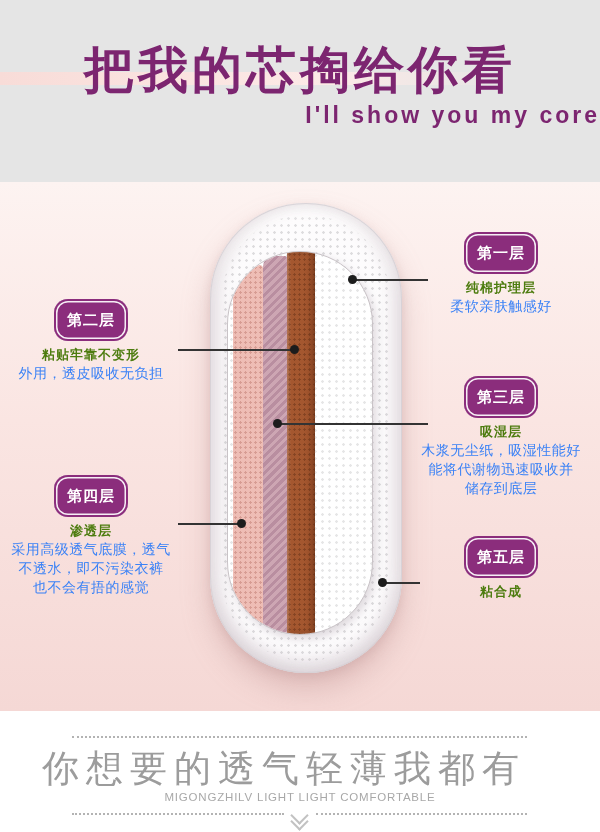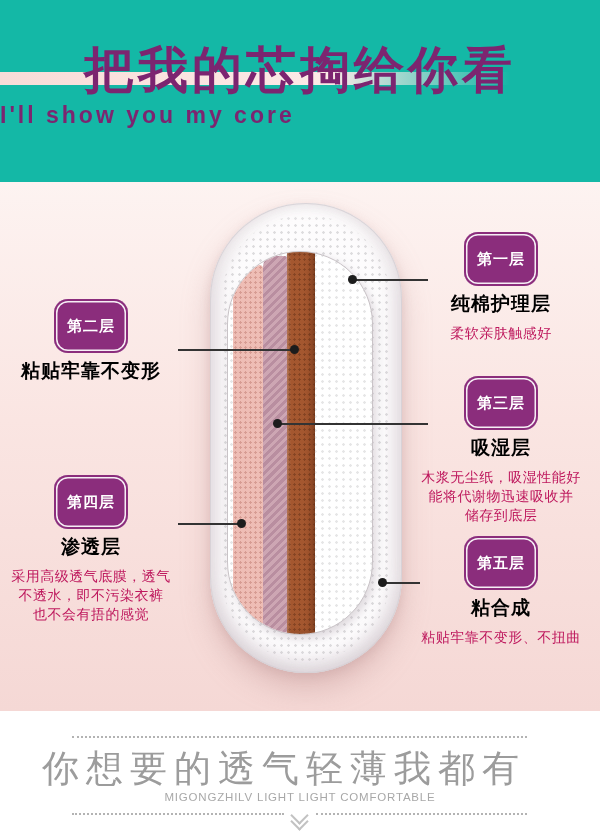--- a/index.html
+++ b/index.html
@@ -1,26 +1,26 @@
 <!DOCTYPE html>
 <html><head>
 <meta charset="utf-8">
 <style>
   * { margin:0; padding:0; box-sizing:border-box; }
   html,body { background:#fff; }
   body { font-family:"Liberation Sans", sans-serif; }
   .canvas { position:relative; width:600px; height:832px; background:#ffffff; overflow:hidden; }
 
   
-  .header { position:absolute; left:0; top:0; width:600px; height:182px; background:#14b8a6; }
+  .header { position:absolute; left:0; top:0; width:600px; height:182px; background:#e5e5e5; }
   .title-stripe { position:absolute; left:0; top:72px; width:600px; height:13px;
     background:linear-gradient(90deg, #f8dcd8 0%, #fceae7 55%, rgba(255,255,255,0) 85%); }
   .title { position:absolute; left:0; top:42px; width:600px; text-align:center;
     font-size:50px; font-weight:700; color:#7c2570; letter-spacing:4px; line-height:56px; }
-  .subtitle { position:absolute; left:0; top:102px; width:600px; text-align:left;
+  .subtitle { position:absolute; left:0; top:102px; width:600px; text-align:right;
     font-size:23px; font-weight:700; color:#7c2570; letter-spacing:3px; }
 
   
   .hero { position:absolute; left:0; top:182px; width:600px; height:529px;
     background:linear-gradient(180deg, #fdf3f1 0%, #fae5e2 45%, #f5d8d5 100%); }
 
   
   .pad { position:absolute; left:210px; top:203px; width:192px; height:470px; border-radius:96px;
     background:#fdfcfd;
     box-shadow: 0 16px 28px rgba(185,140,140,.38), 0 4px 10px rgba(190,150,150,.28); }
@@ -54,25 +54,25 @@
     box-shadow: inset -4px 0 6px rgba(70,30,10,.38), inset 2px 0 3px rgba(255,255,255,.2); }
 
   
   .cline { position:absolute; height:1.5px; background:#333333; }
   .cdot  { position:absolute; width:9px; height:9px; border-radius:50%; background:#1c1c1c; }
 
   
   .callout { position:absolute; text-align:center; }
   .callout.left  { left:2px;   width:178px;text-align:center; }
   .callout.right { left:405px; width:192px; }
-  .badge { display:inline-block; padding:18px 13px; font-size:15px; font-weight:700; color:#ffffff;
+  .badge { display:inline-block; padding:12px 13px; font-size:15px; font-weight:700; color:#ffffff;
     background:#8b2d7c; border-radius:14px; line-height:18px; letter-spacing:1px;
     box-shadow: inset 0 0 0 2px #8b2d7c, inset 0 0 0 3.5px rgba(255,255,255,.92); }
-  .layer-name { margin-top:5px; font-size:19px; font-weight:700; color:#000000; letter-spacing:1px; }
-  .layer-desc { margin-top:7px; font-size:14px; color:#be185d; line-height:19px; letter-spacing:0.5px; }
+  .layer-name { margin-top:5px; font-size:13px; font-weight:700; color:#4d7c0f; letter-spacing:1px; }
+  .layer-desc { font-size:14px; color:#3b82f6; line-height:19px; letter-spacing:0.5px; }
 
   
   .footer { position:absolute; left:0; top:711px; width:600px; height:121px; background:#ffffff; }
   .dotline { position:absolute; height:0; border-top:2px dotted #b3b3b3; }
   .footer-headline { position:absolute; left:0; top:744px; width:568px; text-align:center;
     font-size:37px; font-weight:400; color:#9c9c9c; letter-spacing:7px; }
   .footer-sub { position:absolute; left:0; top:791px; width:600px; text-align:center;
     font-size:11.5px; font-weight:400; color:#a8a8a8; letter-spacing:0.8px; }
   .chev { position:absolute; left:293px; width:13px; height:13px;
     border-right:2px solid #c2c2c2; border-bottom:2px solid #c2c2c2; transform:rotate(45deg); }
@@ -120,20 +120,21 @@
     <div class="layer-name">纯棉护理层</div>
     <div class="layer-desc">
       <div>柔软亲肤触感好</div>
     </div>
   </div>
 
   <div class="callout left" style="top:299px;">
     <span class="badge">第二层</span>
     <div class="layer-name">粘贴牢靠不变形</div>
     <div class="layer-desc">
+      <div>外用，透皮吸收无负担</div>
     </div>
   </div>
 
   <div class="callout left" style="top:475px;">
     <span class="badge">第四层</span>
     <div class="layer-name">渗透层</div>
     <div class="layer-desc">
       <div>采用高级透气底膜，透气</div>
       <div>不透水，即不污染衣裤</div>
       <div>也不会有捂的感觉</div>
@@ -147,21 +148,20 @@
       <div>木浆无尘纸，吸湿性能好</div>
       <div>能将代谢物迅速吸收并</div>
       <div>储存到底层</div>
     </div>
   </div>
 
   <div class="callout right" style="top:536px;">
     <span class="badge">第五层</span>
     <div class="layer-name">粘合成</div>
     <div class="layer-desc">
-      <div>粘贴牢靠不变形、不扭曲</div>
     </div>
   </div>
 
   <div class="footer"></div>
   <div class="dotline" style="left:72px; top:736px; width:455px;"></div>
   <div class="footer-headline">你想要的透气轻薄我都有</div>
   <div class="footer-sub">MIGONGZHILV LIGHT LIGHT COMFORTABLE</div>
   <div class="dotline" style="left:72px;  top:813px; width:212px;"></div>
   <div class="dotline" style="left:316px; top:813px; width:211px;"></div>
   <div>

